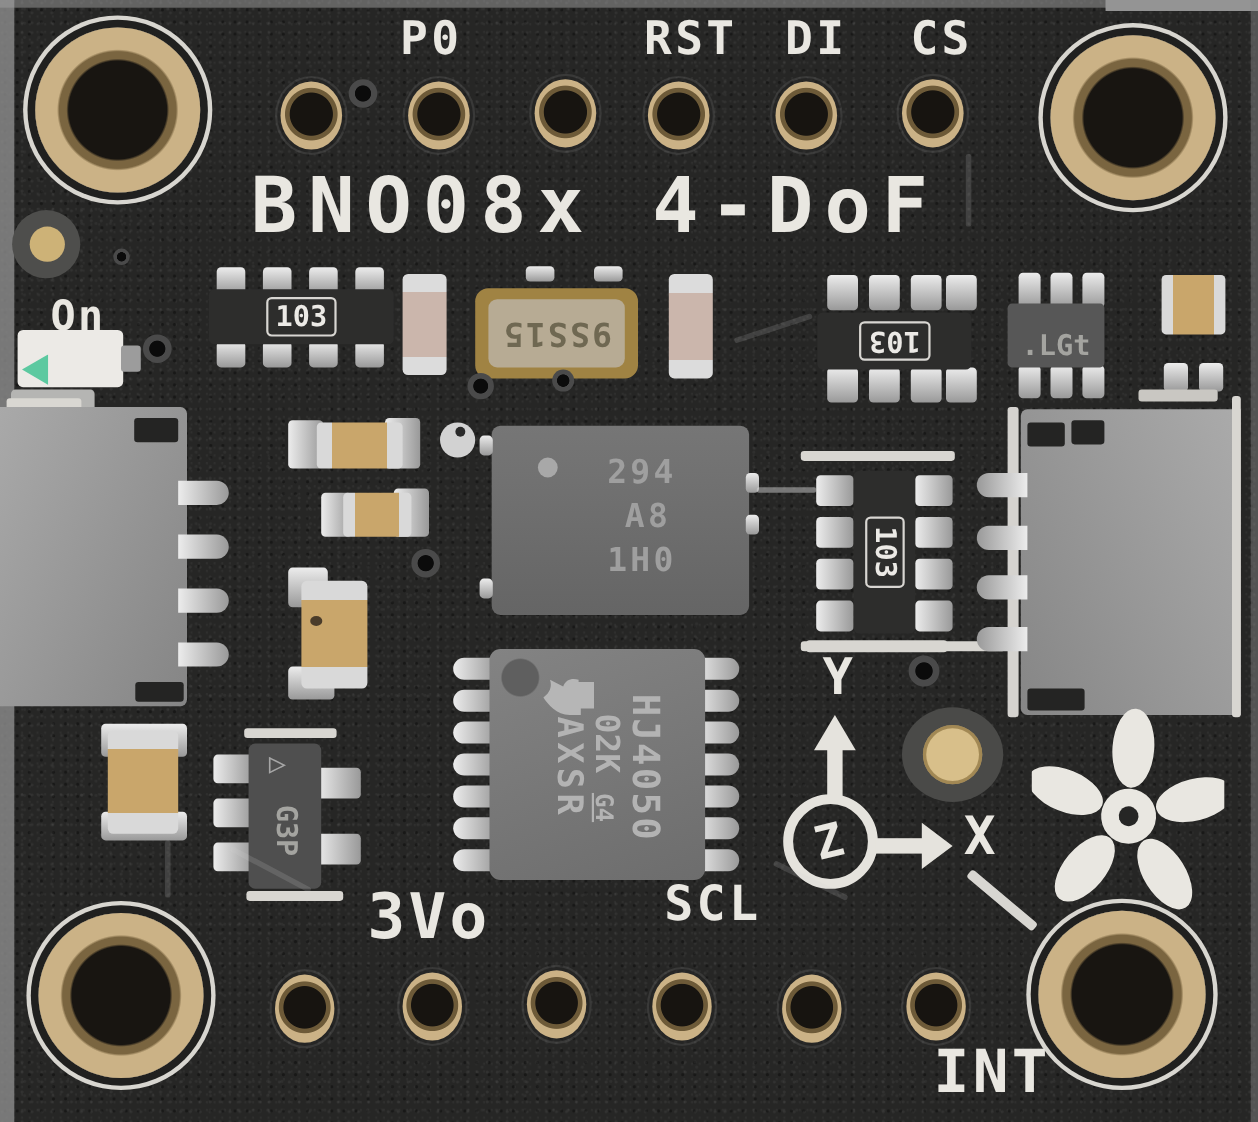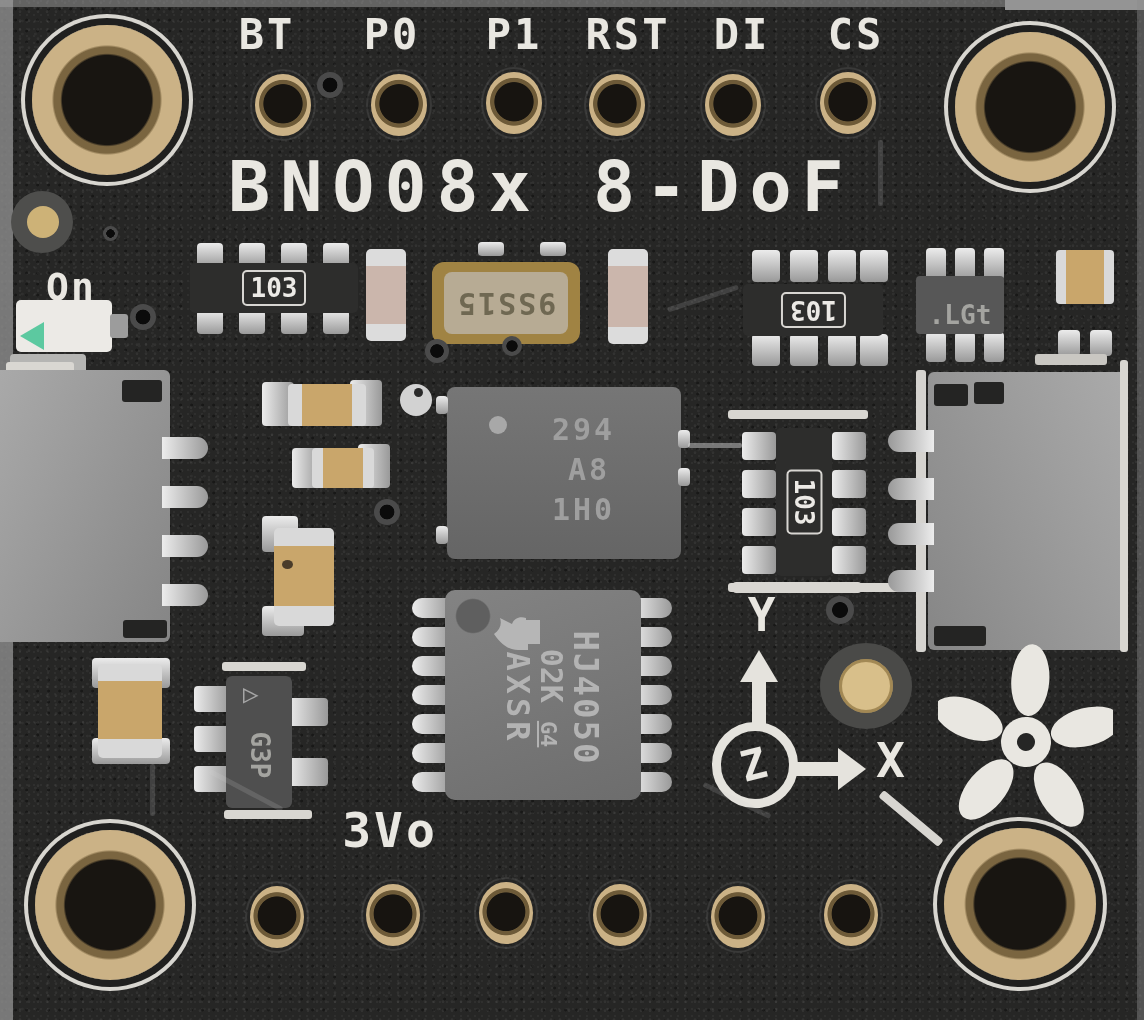--- a/index.html
+++ b/index.html
@@ -63,29 +63,27 @@
   <div class="abs" style="left:11px;top:191px;width:62px;height:62px;border-radius:50%;background:#4e4e4c;"></div>
   <div class="abs" style="left:27px;top:206px;width:32px;height:32px;border-radius:50%;background:#cdb277;"></div>
   <div class="via" style="left:103px;top:226px;width:15px;height:15px;"></div>
 
   <div class="pin-hole" style="left:255px;top:74px;width:56px;height:62px;"></div>
   <div class="pin-hole" style="left:371px;top:74px;width:56px;height:62px;"></div>
   <div class="pin-hole" style="left:486px;top:72px;width:56px;height:62px;"></div>
   <div class="pin-hole" style="left:589px;top:74px;width:56px;height:62px;"></div>
   <div class="pin-hole" style="left:705px;top:74px;width:56px;height:62px;"></div>
   <div class="pin-hole" style="left:820px;top:72px;width:56px;height:62px;"></div>
-  <div class="silk" style="left:187px;top:14px;width:160px;font-size:42px;">BT</div>
   <div class="silk" style="left:312px;top:14px;width:160px;font-size:42px;">P0</div>
-  <div class="silk" style="left:434px;top:14px;width:160px;font-size:42px;">P1</div>
   <div class="silk" style="left:548px;top:14px;width:160px;font-size:42px;">RST</div>
   <div class="silk" style="left:776px;top:14px;width:160px;font-size:42px;">CS</div>
   <div class="silk" style="left:662px;top:14px;width:160px;font-size:42px;">DI</div>
   <div class="via" style="left:317px;top:72px;width:26px;height:26px;"></div>
 
-  <div class="silk" style="left:228px;top:152px;font-size:70px;letter-spacing:10px;">BNO08x 8-DoF</div>
+  <div class="silk" style="left:228px;top:152px;font-size:70px;letter-spacing:10px;">BNO08x 4-DoF</div>
 
   <div class="silk" style="left:46px;top:268px;font-size:38px;letter-spacing:2px;">On</div>
   <div class="abs" style="left:16px;top:300px;width:96px;height:52px;background:#eceae6;border-radius:5px;"></div>
   <div class="abs" style="left:20px;top:322px;width:24px;height:28px;background:#5cc9a0;clip-path:polygon(0 50%,100% 0,100% 100%);"></div>
   <div class="abs" style="left:10px;top:354px;width:76px;height:24px;background:#b5b5b3;border-radius:4px;"></div>
   <div class="abs" style="left:110px;top:314px;width:18px;height:24px;background:#9c9c9c;border-radius:3px;"></div>
   <div class="via" style="left:130px;top:304px;width:26px;height:26px;"></div>
 
   <div class="pad" style="left:197px;top:243px;width:26px;height:24px;"></div>
   <div class="pad" style="left:239px;top:243px;width:26px;height:24px;"></div>
@@ -285,15 +283,17 @@
   <div class="trace" style="left:205px;top:788px;width:82px;height:5px;transform:rotate(28deg);"></div>
   <div class="trace" style="left:700px;top:798px;width:74px;height:5px;transform:rotate(26deg);"></div>
   <div class="trace" style="left:150px;top:764px;width:5px;height:52px;"></div>
 
   <div class="pin-hole" style="left:250px;top:886px;width:54px;height:62px;"></div>
   <div class="pin-hole" style="left:366px;top:884px;width:54px;height:62px;"></div>
   <div class="pin-hole" style="left:479px;top:882px;width:54px;height:62px;"></div>
   <div class="pin-hole" style="left:593px;top:884px;width:54px;height:62px;"></div>
   <div class="pin-hole" style="left:711px;top:886px;width:54px;height:62px;"></div>
   <div class="pin-hole" style="left:824px;top:884px;width:54px;height:62px;"></div>
-  <div class="silk" style="left:310px;top:806px;width:160px;font-size:48px;">3Vo</div>
+  <div class="silk" style="left:310px;top:806px;width:160px;font-size:57px;">3Vo</div>
+  <div class="silk" style="left:568px;top:800px;width:160px;font-size:44px;">SCL</div>
+  <div class="silk" style="left:802px;top:948px;width:200px;font-size:54px;">INT</div>
 
 </div>
 
 </body></html>

